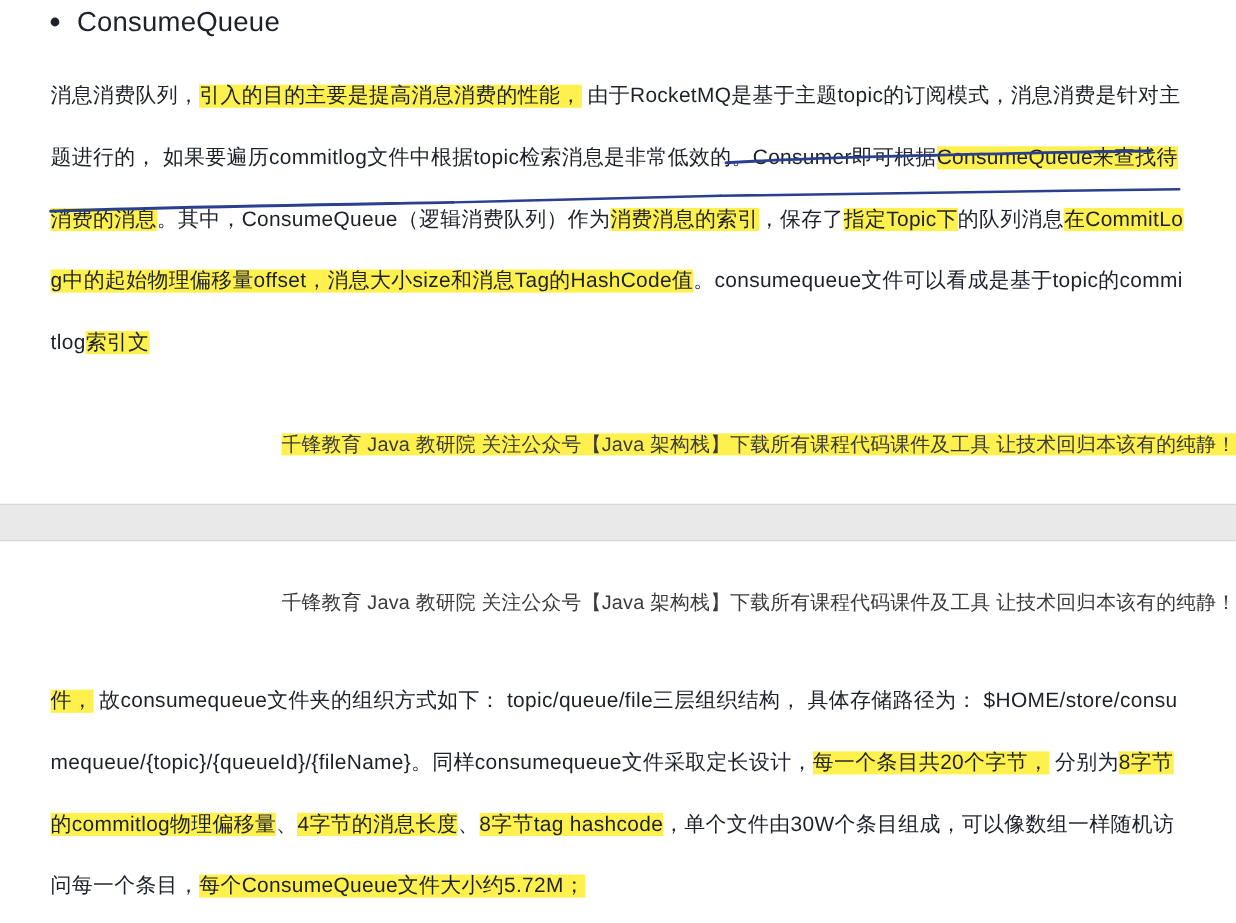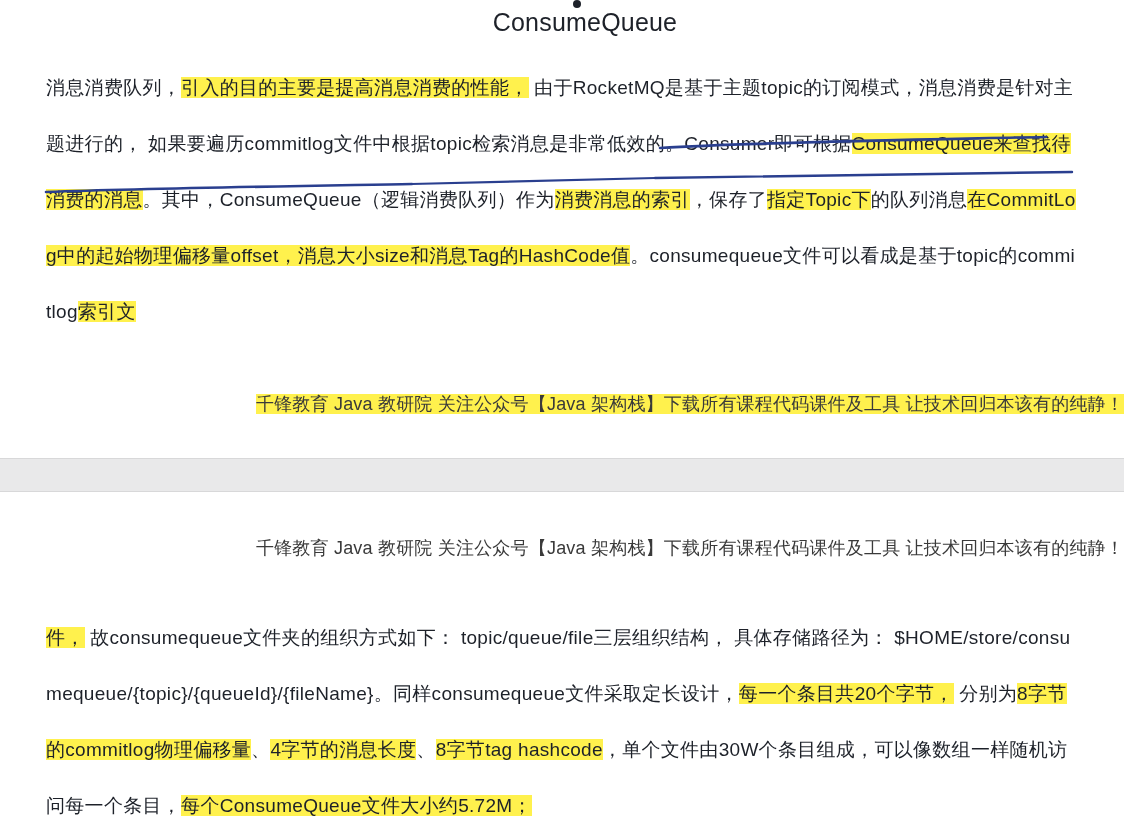--- a/index.html
+++ b/index.html
@@ -18,21 +18,20 @@
   .page {
     position: relative;
     width: 1124px;
     height: 839px;
   }
   .bullet-row {
     display: flex;
     align-items: center;
     padding: 0 0 0 46px;
     height: 40px;
-    flex-direction: column;
   }
   .bullet-dot {
     width: 8px;
     height: 8px;
     border-radius: 50%;
     background: #1d2129;
     margin-right: 16px;
     flex: none;
   }
   .bullet-text {

